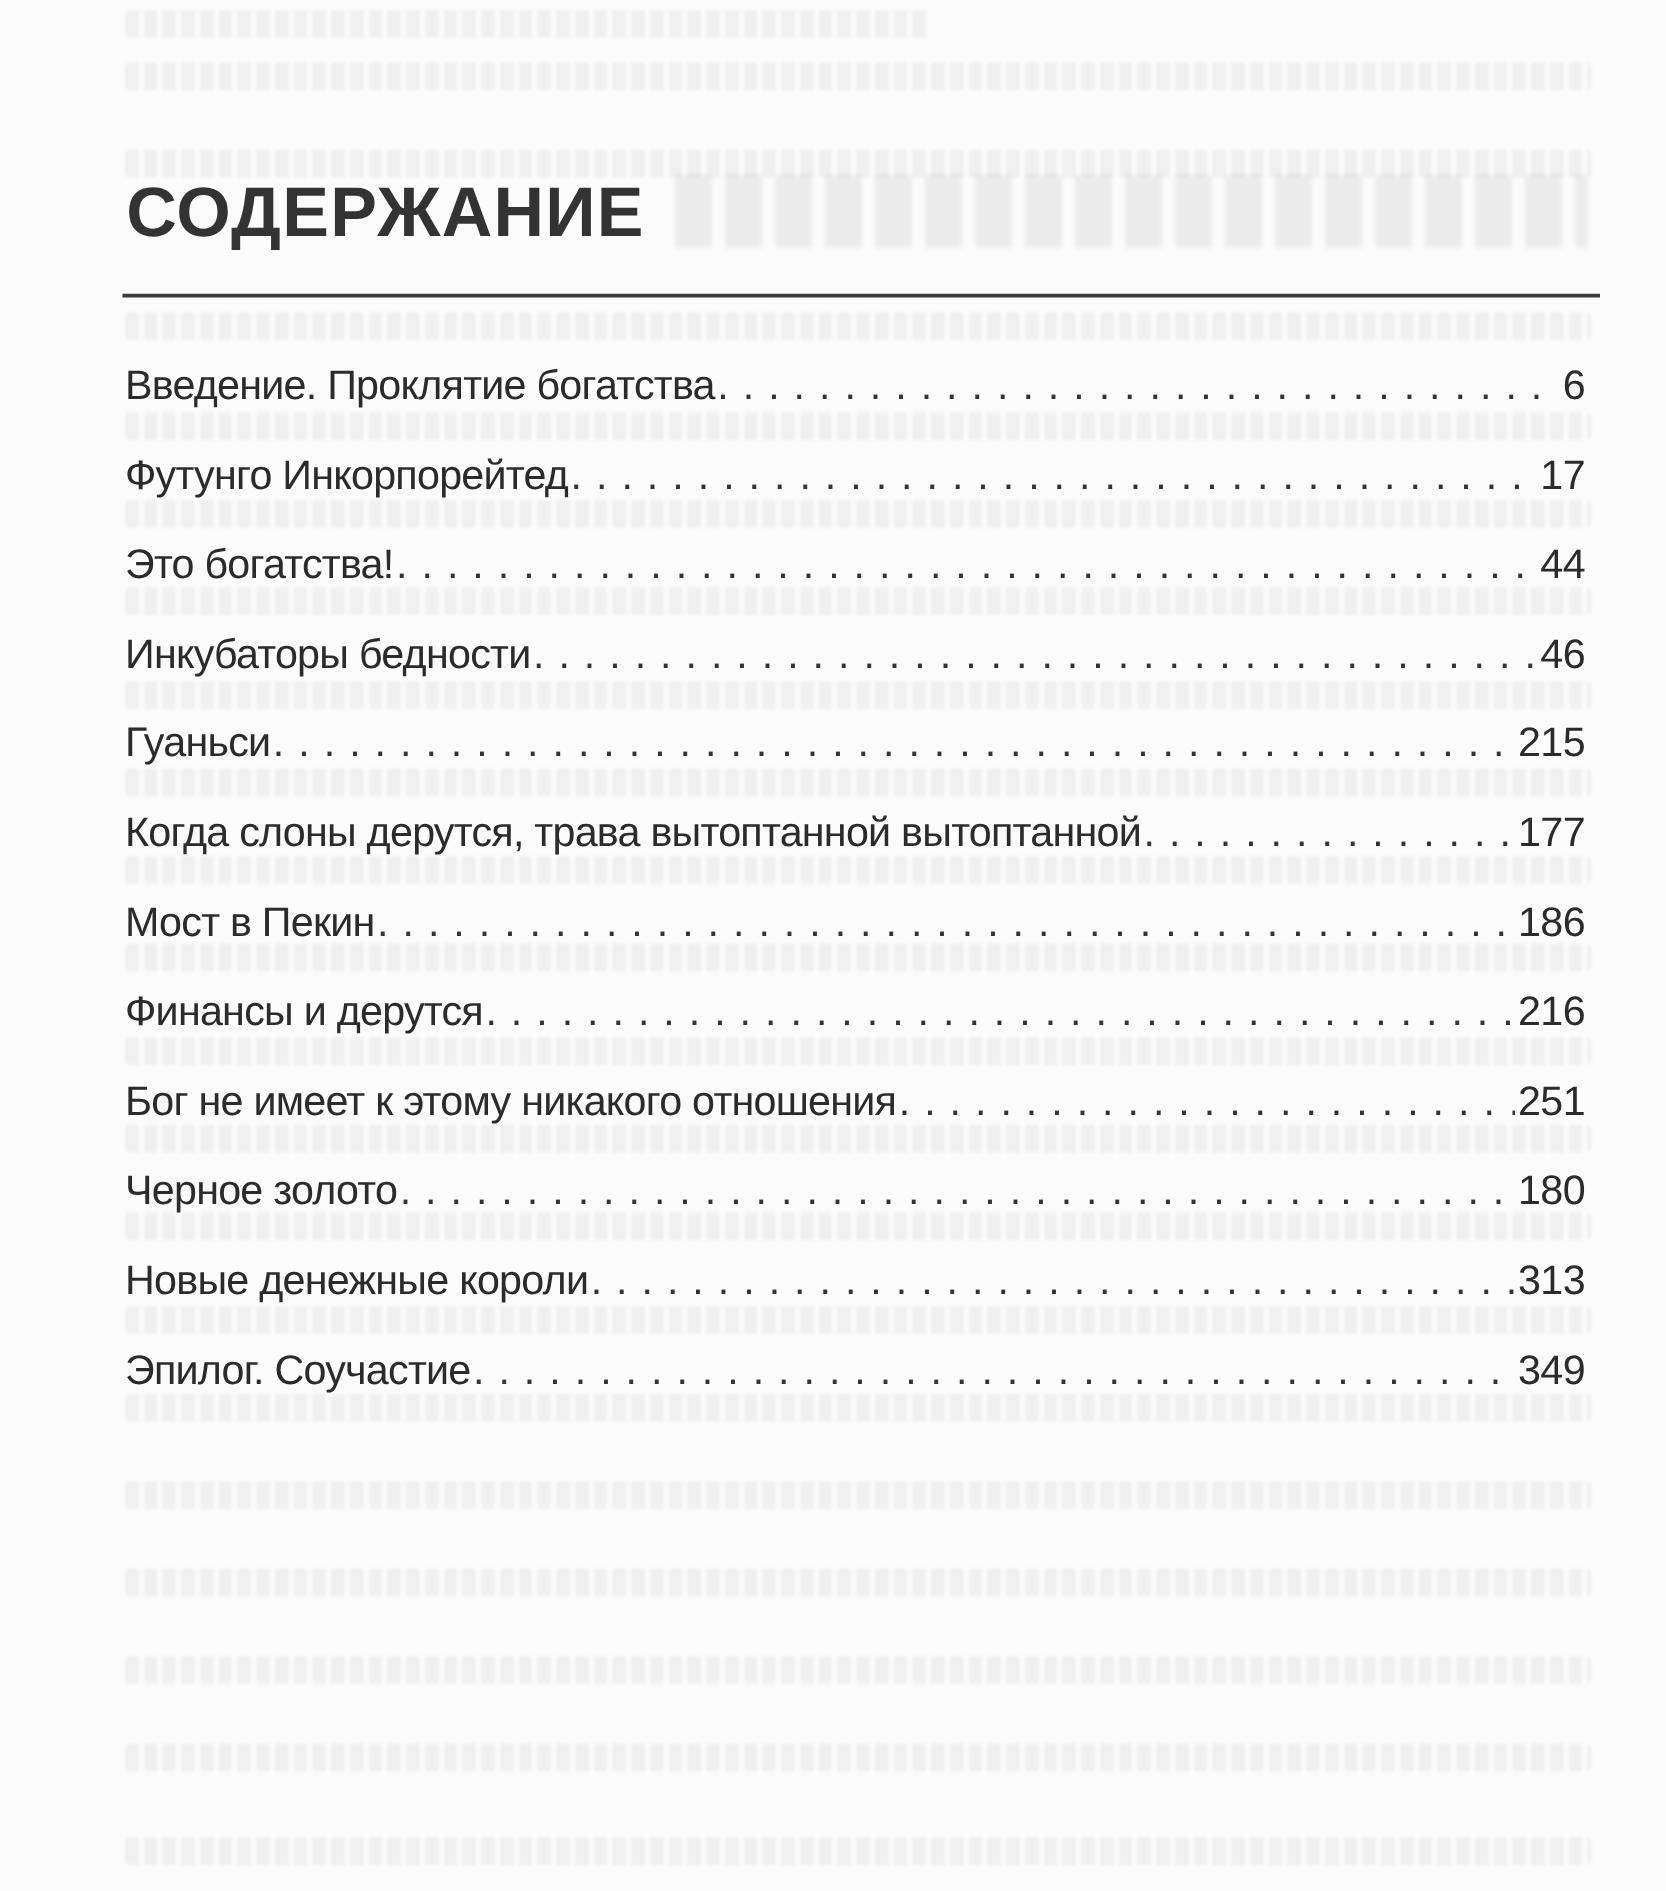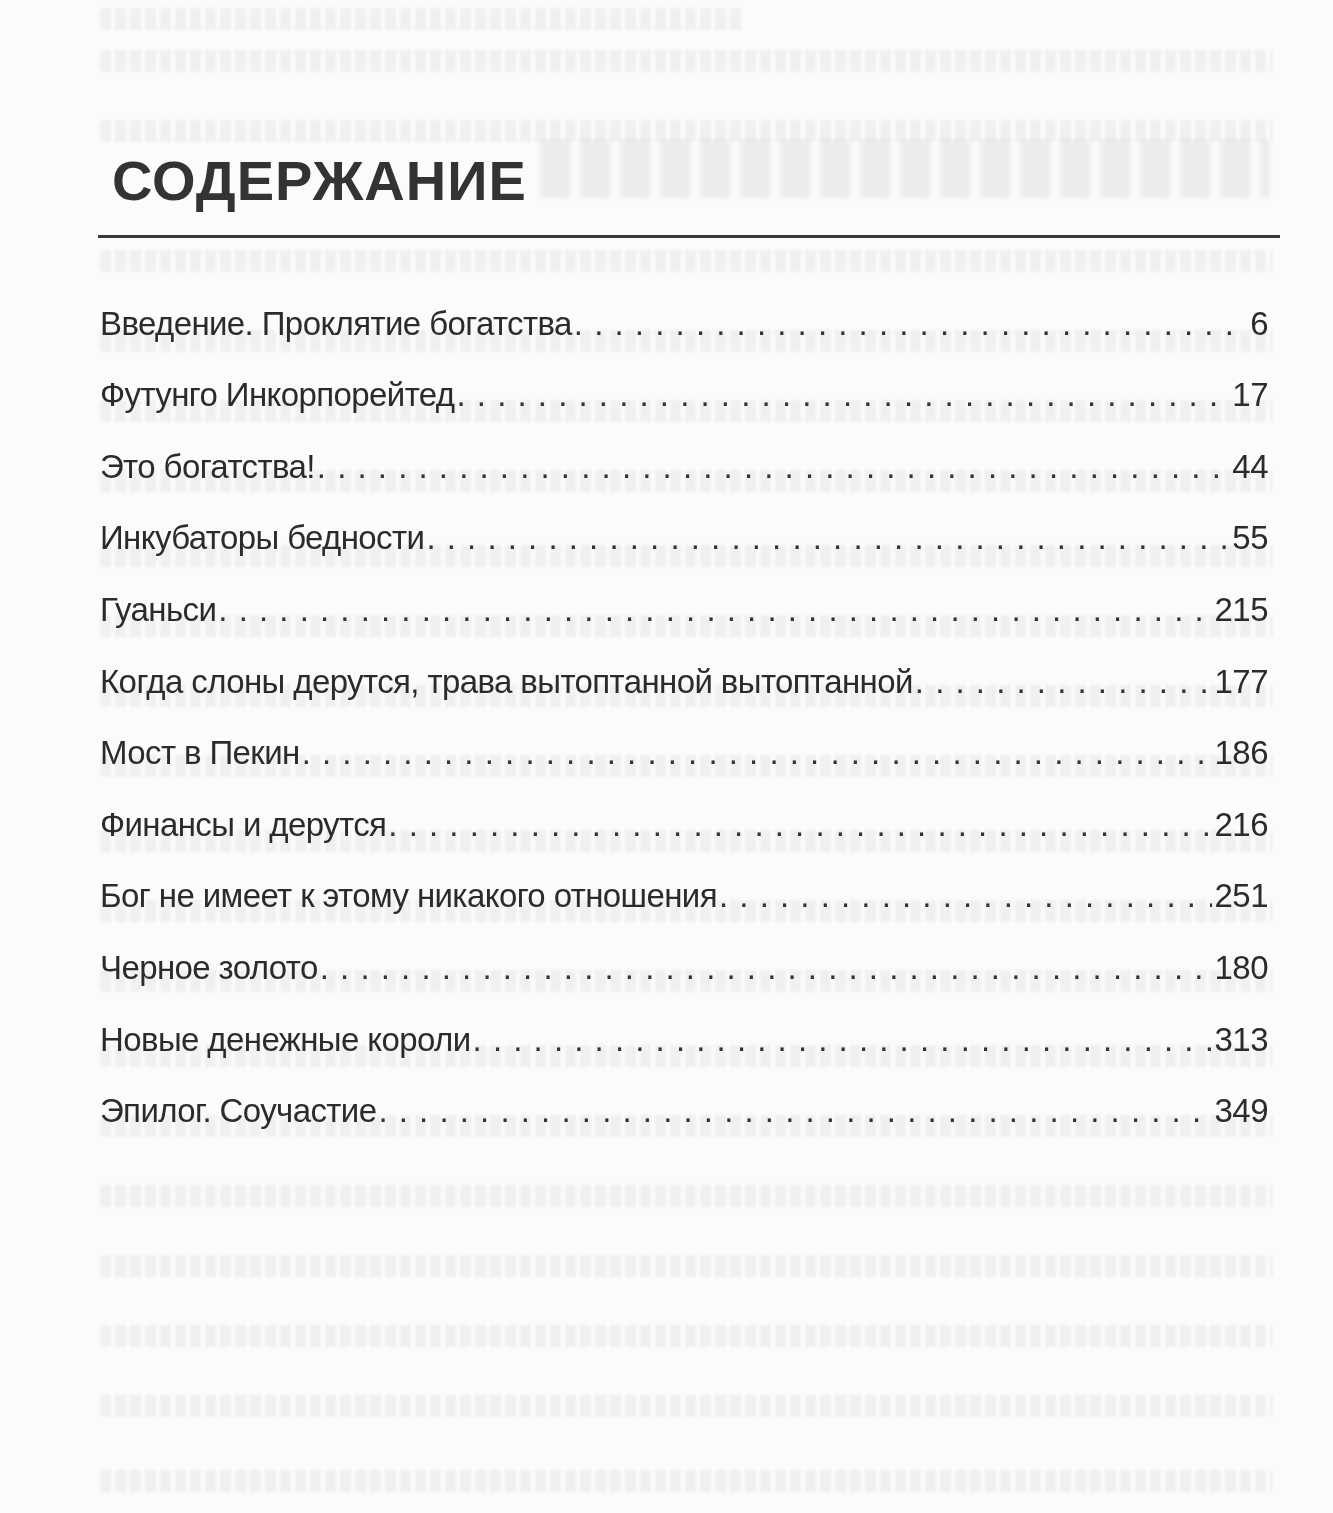--- a/index.html
+++ b/index.html
@@ -40,21 +40,21 @@
       width: 730px;
       height: 58px;
       background: repeating-linear-gradient(90deg, rgba(0,0,0,0.06) 0 30px, rgba(0,0,0,0) 30px 40px);
       filter: blur(2px);
     }
 
     .page-title {
       position: absolute;
       left: 100px;
       top: 137px;
-      margin: 12px;
+      margin: 1px;
       font-size: 56px;
       font-weight: bold;
       letter-spacing: 1px;
       color: #333333;
       line-height: 64px;
     }
     .title-rule {
       position: absolute;
       left: 98px;
       top: 235px;
@@ -67,21 +67,21 @@
       position: absolute;
       left: 100px;
       top: 280px;
       width: 1168px;
       margin: 0;
       padding: 0;
       list-style: none;
     }
     .toc-entry {
       display: flex;
-      align-items: flex-end;
+      align-items: flex-start;
       height: 71.6px;
       font-size: 33px;
       line-height: 56px;
       color: #2b2b2b;
     }
     .toc-entry-title {
       white-space: nowrap;
       letter-spacing: -0.6px;
       flex: 0 0 auto;
     }
@@ -147,21 +147,21 @@
     <span class="toc-page">17</span>
   </li>
   <li class="toc-entry">
     <span class="toc-entry-title">Это богатства!</span>
     <span class="toc-leader"></span>
     <span class="toc-page">44</span>
   </li>
   <li class="toc-entry">
     <span class="toc-entry-title">Инкубаторы бедности</span>
     <span class="toc-leader"></span>
-    <span class="toc-page">55</span>
+    <span class="toc-page">46</span>
   </li>
   <li class="toc-entry">
     <span class="toc-entry-title">Гуаньси</span>
     <span class="toc-leader"></span>
     <span class="toc-page">215</span>
   </li>
   <li class="toc-entry">
     <span class="toc-entry-title">Когда слоны дерутся, трава вытоптанной вытоптанной</span>
     <span class="toc-leader"></span>
     <span class="toc-page">177</span>

